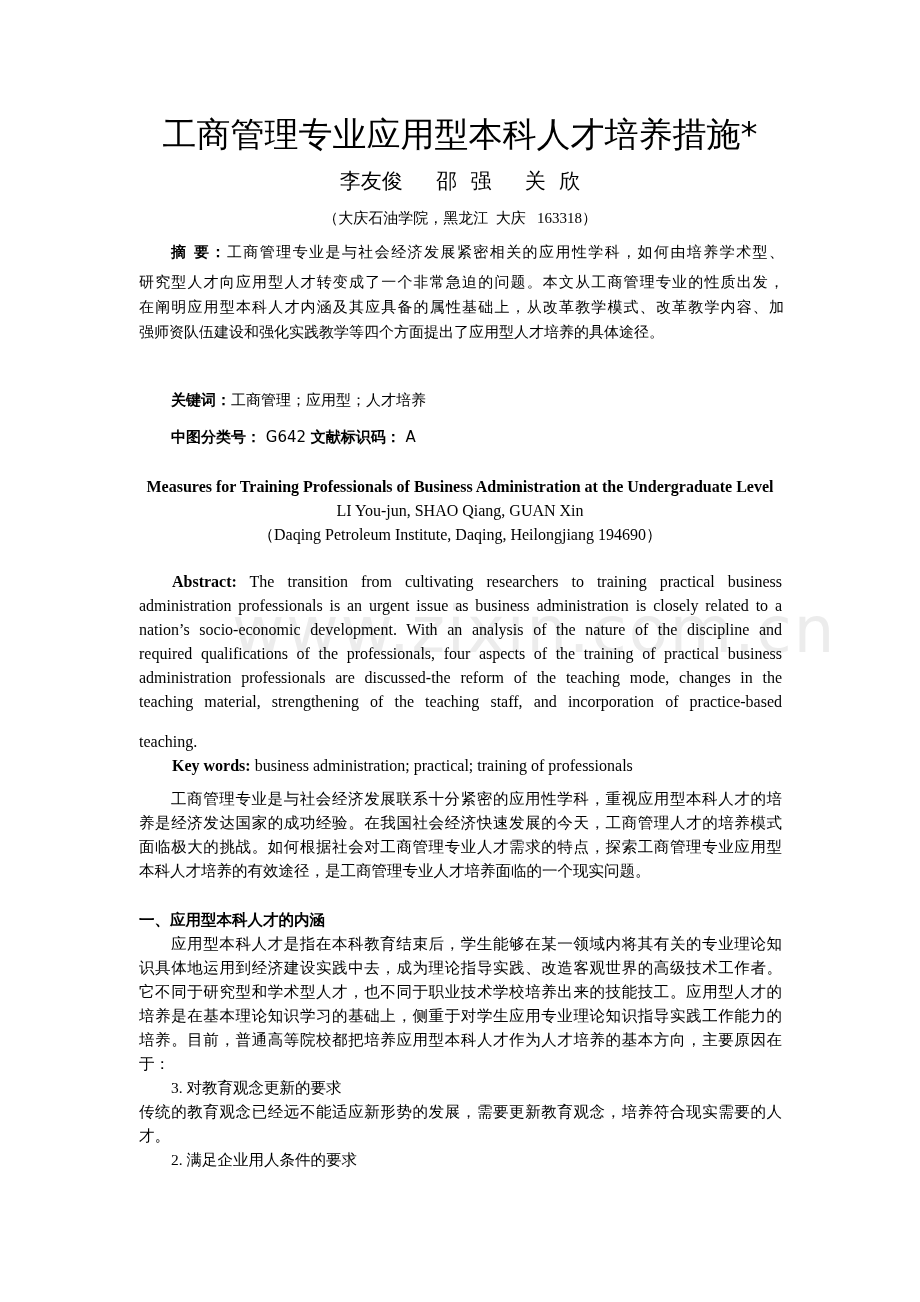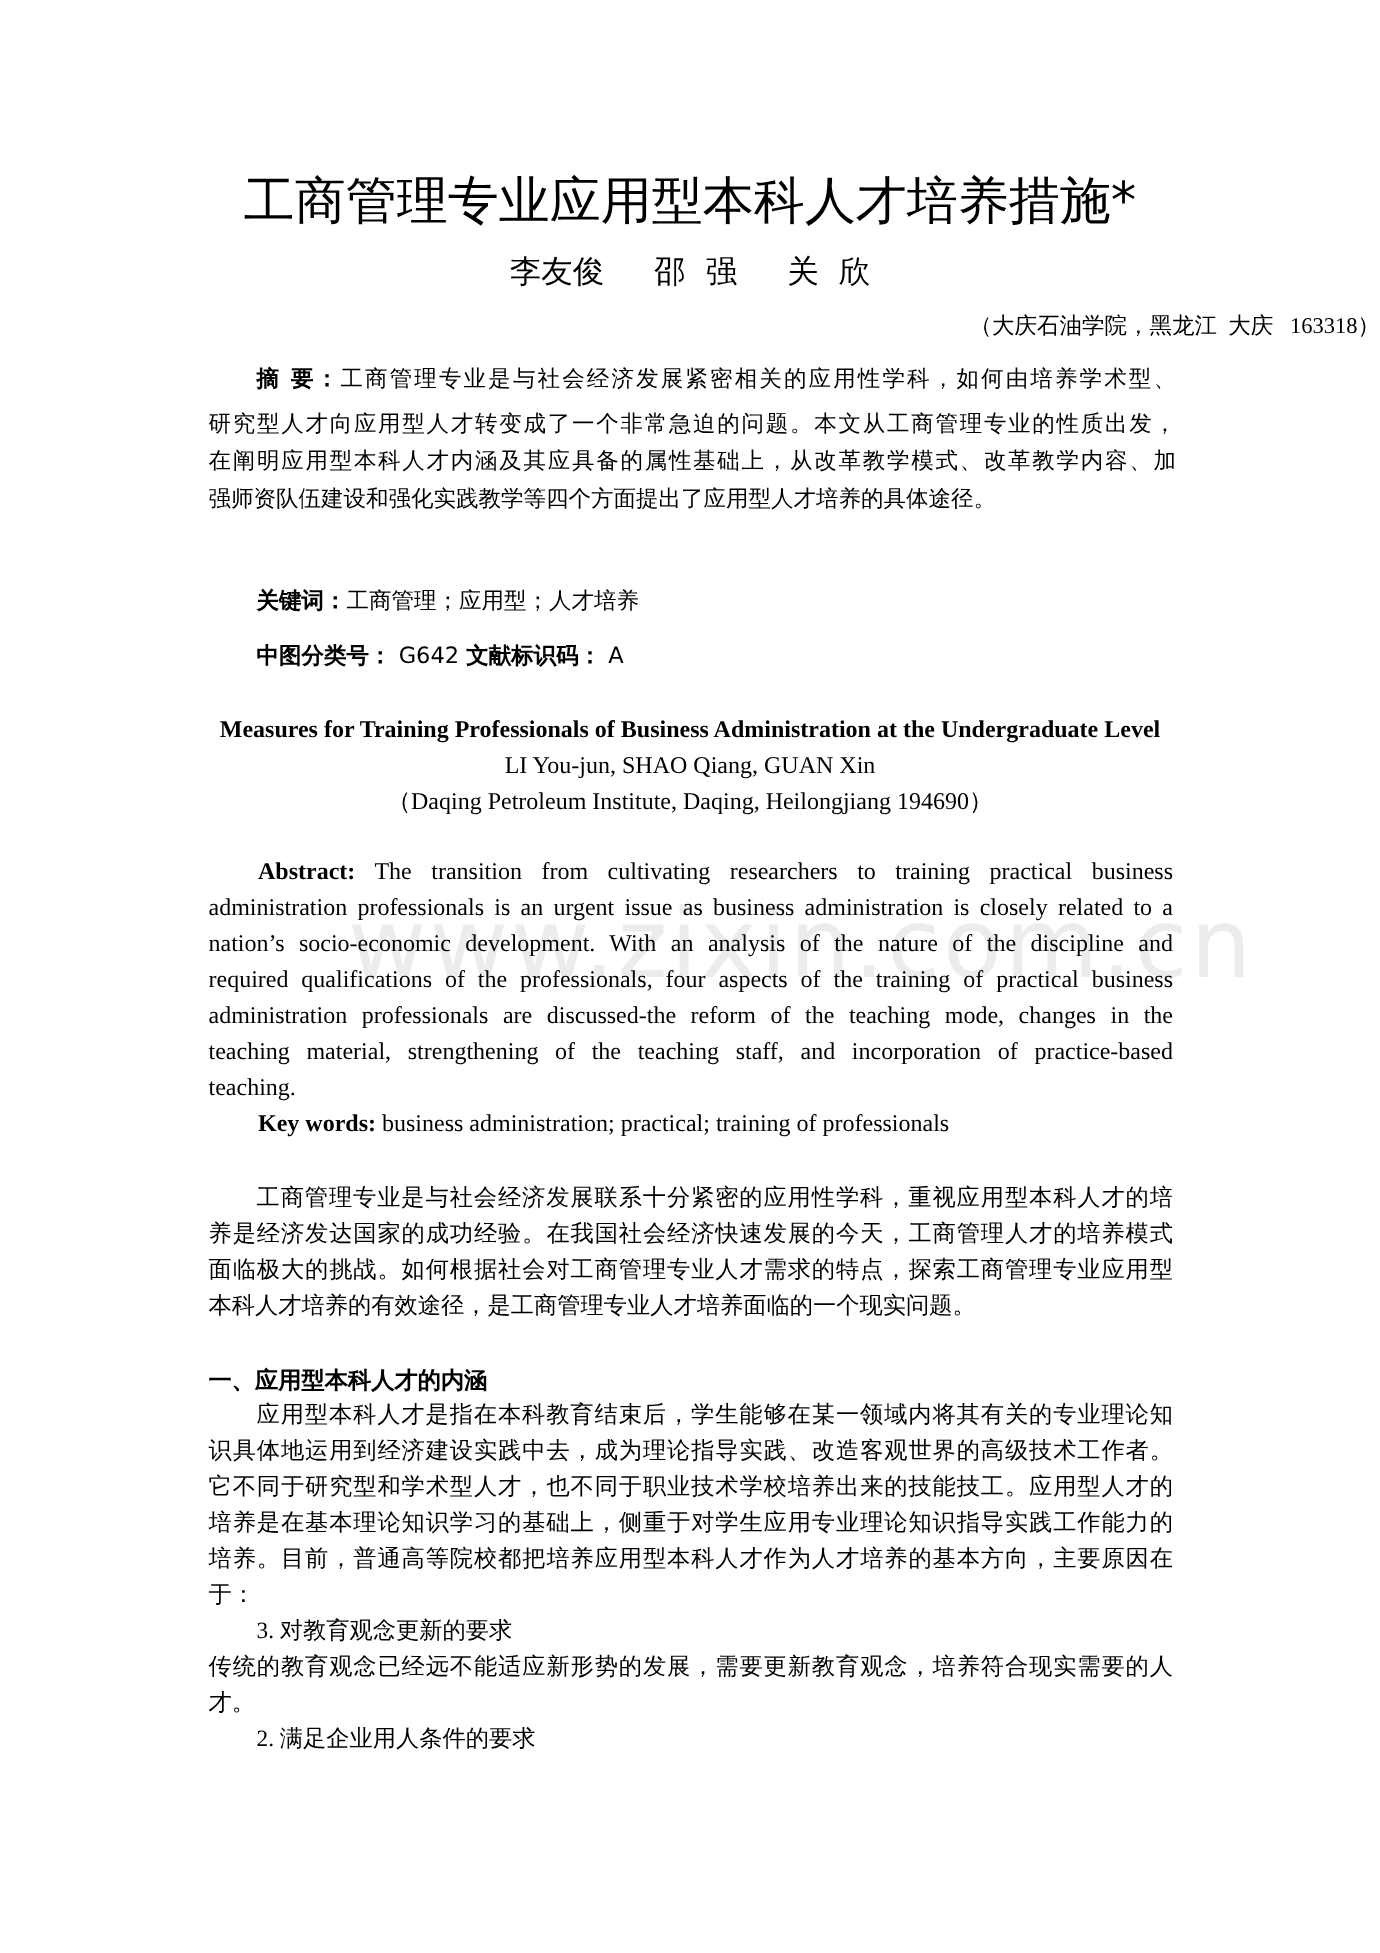--- a/index.html
+++ b/index.html
@@ -40,21 +40,21 @@
       text-align: center;
       font-size: 21px;
       line-height: 30px;
       word-spacing: 0;
       white-space: pre;
     }
     .affil-cn {
       position: absolute;
       top: 206px;
       left: 0; width: 920px;
-      text-align: right;
+      text-align: center;
       font-size: 15px;
       line-height: 24px;
       white-space: pre;
     }
     .abstract-cn {
       position: absolute;
       left: 139px;
       width: 645px;
       font-size: 15px;
     }
@@ -109,21 +109,21 @@
     .en-para .line {
       position: absolute;
       left: 0;
       width: 643px;
       line-height: 24px;
       white-space: nowrap;
       text-align: justify;
       text-align-last: justify;
     }
     .en-para .line.indent { padding-left: 33px; width: 610px; }
-    .en-para .line.last { text-align-last: left; }
+    .en-para .line.last { text-align-last: left; margin-top: 16px; }
 
     .body-cn {
       position: absolute;
       left: 139px;
       width: 643px;
       font-size: 15.5px;
     }
     .body-cn .line {
       position: absolute;
       left: 0;

